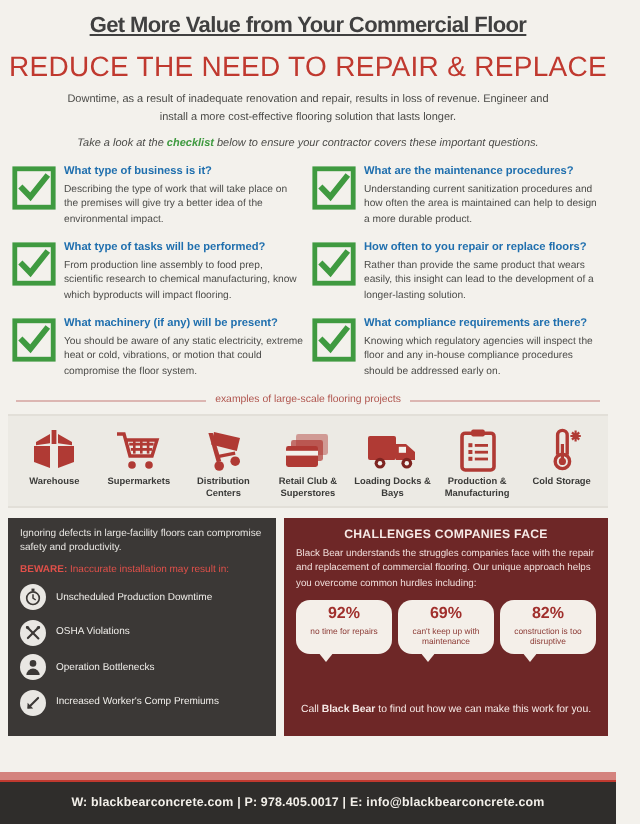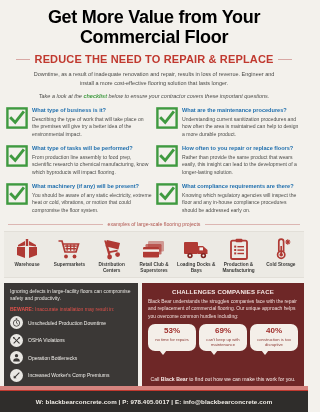--- a/index.html
+++ b/index.html
@@ -8,30 +8,30 @@
     background:#f3f1ec;
     font-family:"Liberation Sans",sans-serif;
     color:#3a3a38;
     overflow:hidden;
   }
   .page{position:relative;width:308px;height:412px;background:#f3f1ec;box-sizing:border-box;}
 
   
   .hdr{padding:7px 10px 0;text-align:center;}
   .hdr h1{
-    margin:0;font-size:18px;line-height:1.12;font-weight:bold;
-    letter-spacing:-.3px;color:#000000;
+    margin:0;font-size:11px;line-height:1.12;font-weight:bold;
+    letter-spacing:-.3px;color:#404040;text-decoration:underline;
   }
   .subline{
     display:flex;align-items:center;justify-content:center;
     gap:5px;margin:6px 6px 0;
   }
   .subline .rule{flex:1;height:1px;background:#d8a8a4;}
   .subline .txt{
-    font-size:11px;font-weight:bold;color:#c0392f;letter-spacing:.15px;
+    font-size:14px;font-weight:normal;color:#c0392f;letter-spacing:.15px;
     white-space:nowrap;
   }
   .lede{
     margin:5px 16px 0;font-size:5.5px;line-height:1.62;color:#4b4b48;
     text-align:center;
   }
   .takealook{
     margin:5px 10px 0;font-size:5.5px;font-style:italic;text-align:center;color:#4b4b48;
   }
   .takealook b{color:#3f9a40;font-weight:bold;font-style:italic;}
@@ -397,29 +397,29 @@
         <span class="dlabel">Increased Worker's Comp Premiums</span>
       </div>
     </div>
 
     <div class="redbox">
       <p class="rtitle">CHALLENGES COMPANIES FACE</p>
       <p class="rbody">Black Bear understands the struggles companies face with the repair and replacement of commercial flooring. Our unique approach helps you overcome common hurdles including:</p>
 
       <div class="bubbles">
         <div class="bub">
-          <div class="bnum">53%</div>
+          <div class="bnum">92%</div>
           <div class="btxt">no time for repairs</div>
         </div>
         <div class="bub">
           <div class="bnum">69%</div>
           <div class="btxt">can't keep up with maintenance</div>
         </div>
         <div class="bub">
-          <div class="bnum">40%</div>
+          <div class="bnum">82%</div>
           <div class="btxt">construction is too disruptive</div>
         </div>
       </div>
 
       <p class="callout"><span>Call </span><b>Black Bear</b><span> to find out how we can make this work for you.</span></p>
     </div>
 
   </div>
 
   <div class="redstrip"></div>

